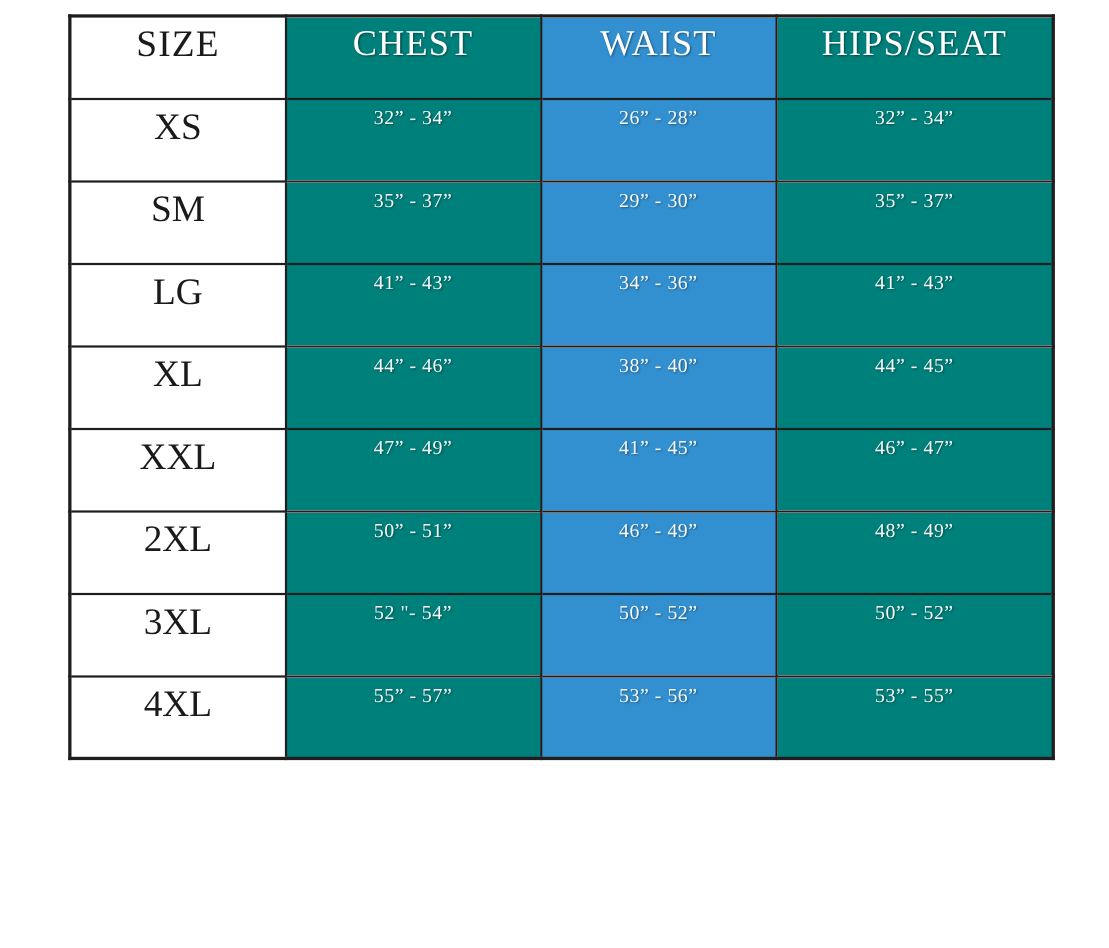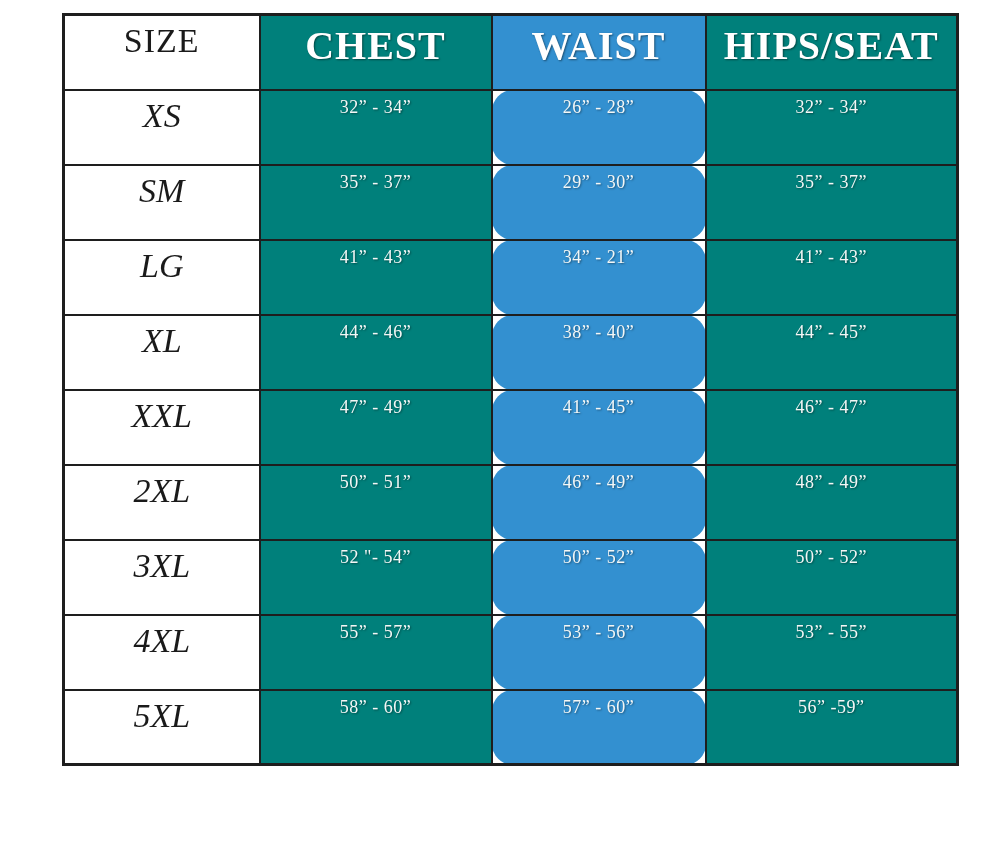--- a/index.html
+++ b/index.html
@@ -52,38 +52,36 @@
     letter-spacing: 1px;
   }
   th.h-chest, th.h-hips {
     background: var(--teal, #00807b);
   }
   th.h-waist {
     background: var(--blue, #3390d0);
   }
   th.h-chest, th.h-waist, th.h-hips {
     color: var(--header-text, #ffffff);
-    font-size: 40px;
-    font-weight: bold;
+    font-size: 33px;
+    font-weight: normal;
     letter-spacing: 1px;
     text-shadow: 1px 1px 2px rgba(0,0,0,0.45);
   }
   td.cell-size {
     background: #ffffff;
     color: var(--size-text, #1a1a1a);
     font-size: 34px;
     padding-top: 8px;
-    font-style: italic;
   }
   td.cell-chest, td.cell-hips {
     background: var(--teal, #00807b);
   }
   td.cell-waist {
     background: var(--blue, #3390d0);
-    border-radius: 21px;
   }
   td.cell-chest, td.cell-waist, td.cell-hips {
     color: var(--value-text, #f4f7f6);
     font-size: 18px;
     padding-top: 11px;
     letter-spacing: 0.5px;
     text-shadow: 1px 1px 2px rgba(0,0,0,0.4);
   }
 </style>
 </head>
@@ -115,21 +113,21 @@
           </tr>
           <tr>
             <td class="cell-size">SM</td>
             <td class="cell-chest">35” - 37”</td>
             <td class="cell-waist">29” - 30”</td>
             <td class="cell-hips">35” - 37”</td>
           </tr>
           <tr>
             <td class="cell-size">LG</td>
             <td class="cell-chest">41” - 43”</td>
-            <td class="cell-waist">34” - 21”</td>
+            <td class="cell-waist">34” - 36”</td>
             <td class="cell-hips">41” - 43”</td>
           </tr>
           <tr>
             <td class="cell-size">XL</td>
             <td class="cell-chest">44” - 46”</td>
             <td class="cell-waist">38” - 40”</td>
             <td class="cell-hips">44” - 45”</td>
           </tr>
           <tr>
             <td class="cell-size">XXL</td>
@@ -148,22 +146,16 @@
             <td class="cell-chest">52 "- 54”</td>
             <td class="cell-waist">50” - 52”</td>
             <td class="cell-hips">50” - 52”</td>
           </tr>
           <tr>
             <td class="cell-size">4XL</td>
             <td class="cell-chest">55” - 57”</td>
             <td class="cell-waist">53” - 56”</td>
             <td class="cell-hips">53” - 55”</td>
           </tr>
-          <tr>
-            <td class="cell-size">5XL</td>
-            <td class="cell-chest">58” - 60”</td>
-            <td class="cell-waist">57” - 60”</td>
-            <td class="cell-hips">56” -59”</td>
-          </tr>
         </tbody>
     </table>
   </div>
 </div>
 
 </body></html>

